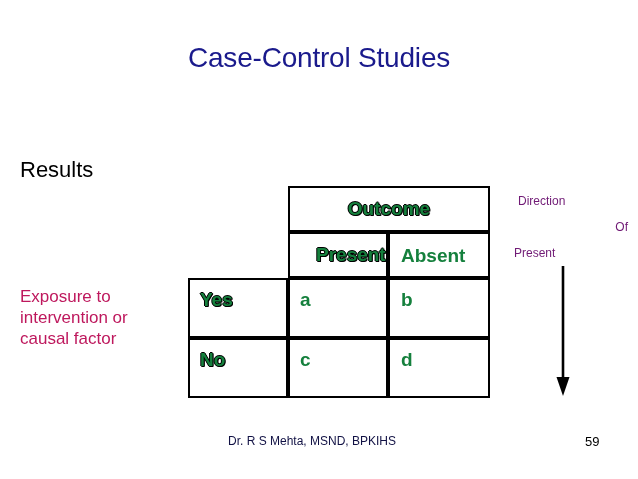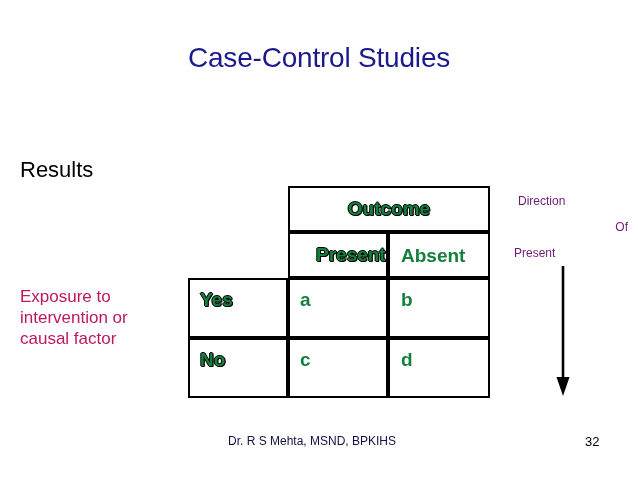--- a/index.html
+++ b/index.html
@@ -187,15 +187,15 @@
     <div class="cell-text t-a plain-bold">a</div>
     <div class="cell-text t-b plain-bold">b</div>
 
     <div class="cell-text t-no emboss">No</div>
     <div class="cell-text t-c plain-bold">c</div>
     <div class="cell-text t-d plain-bold">d</div>
 
   </div>
 
   <div id="footer-author">Dr. R S Mehta, MSND, BPKIHS</div>
-  <div id="footer-page">32</div>
+  <div id="footer-page">59</div>
 
 </div>
 
 </body></html>

